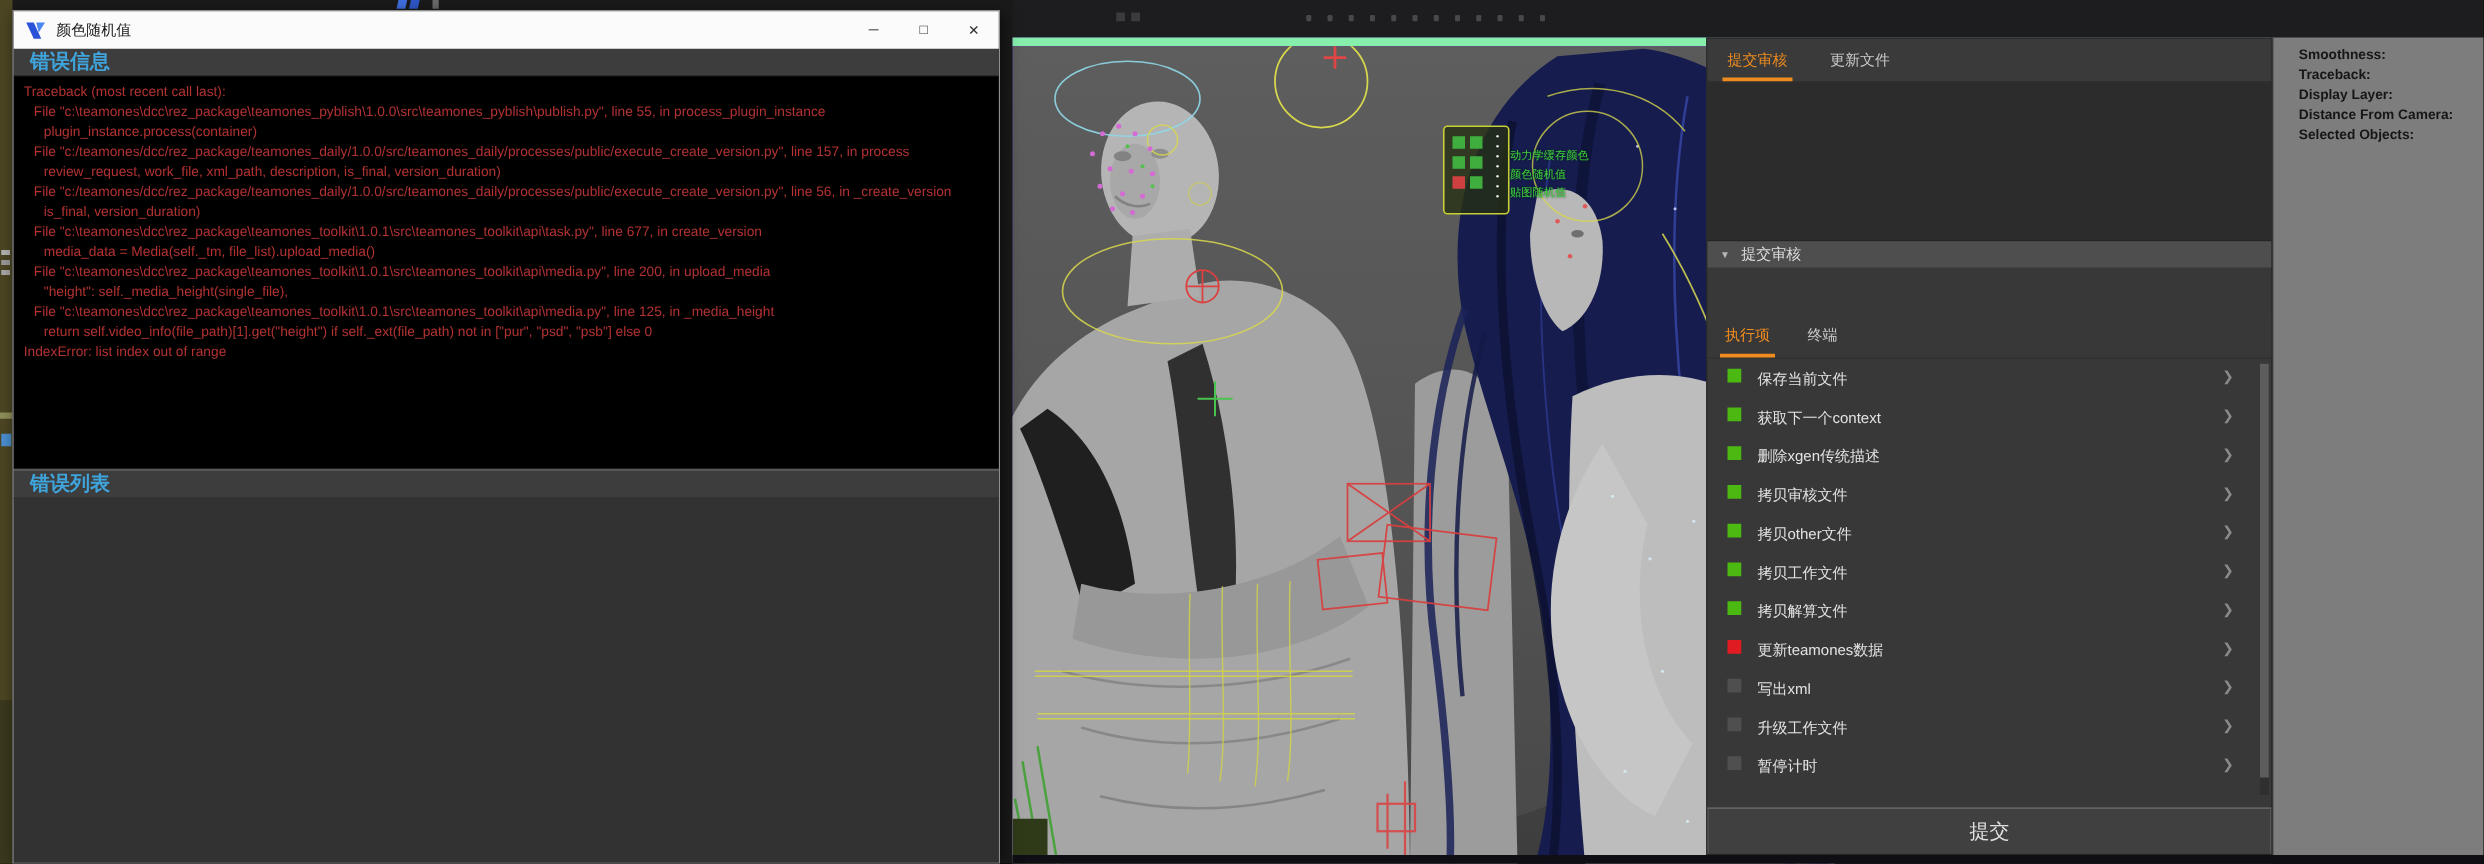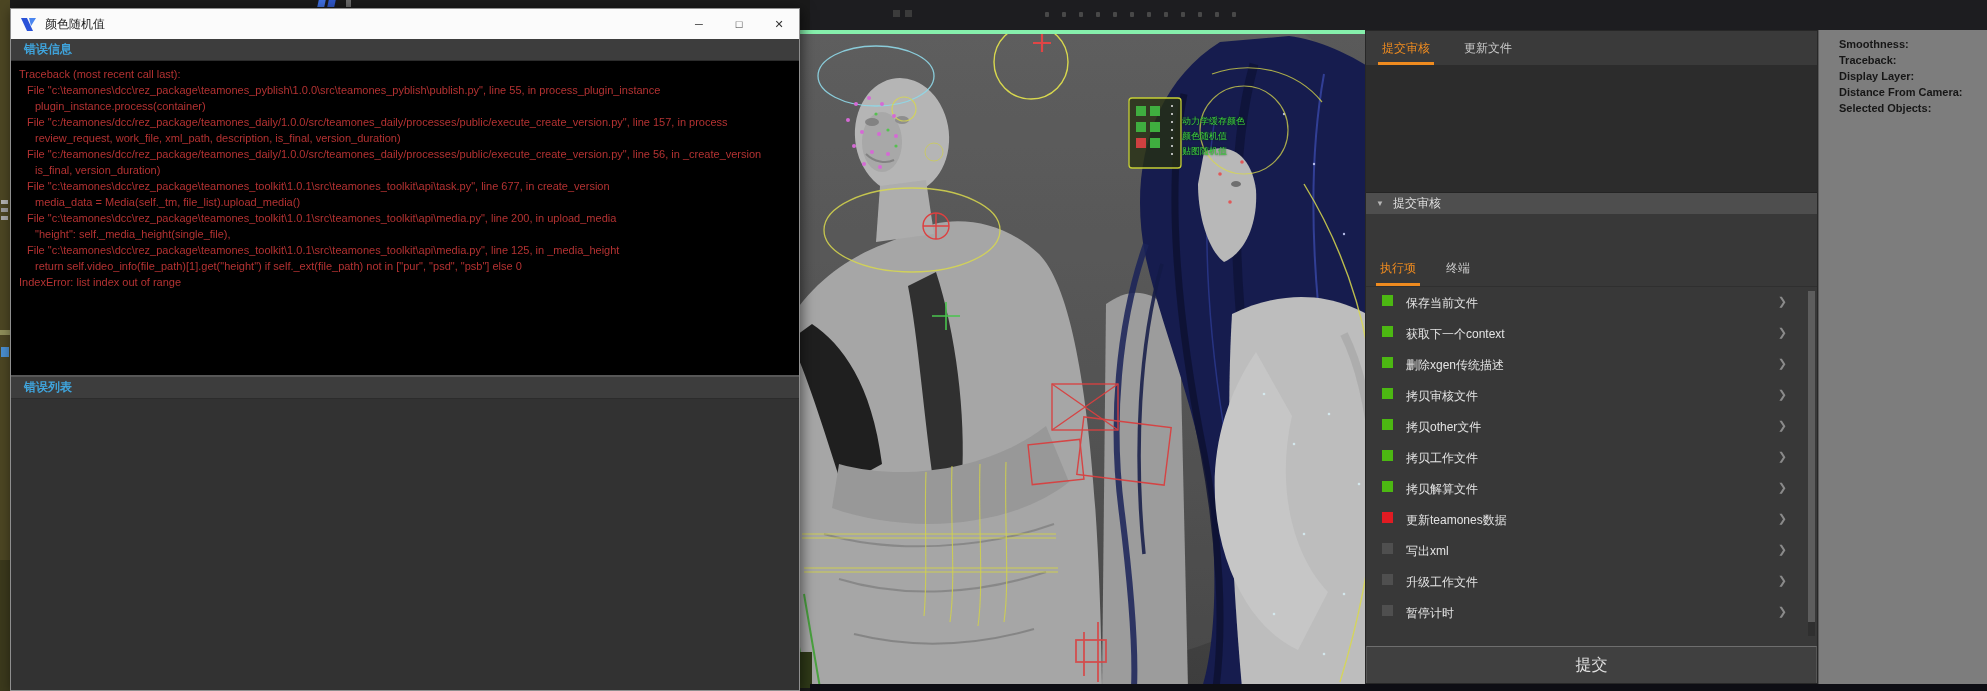--- a/index.html
+++ b/index.html
@@ -23,21 +23,21 @@
   .top-frags .f3{left:28px;width:5px;background:#6a6a6a;}
 
   
   .maya-top{position:absolute;left:810px;top:0;width:1177px;height:30px;background:#1d1d20;}
   .shelf-dots{position:absolute;left:235px;top:12px;display:flex;gap:13px;}
   .shelf-dots i{width:4px;height:5px;background:#484848;border-radius:1px;}
   .mt-frag{position:absolute;left:83px;top:10px;display:flex;gap:5px;}
   .mt-frag i{width:7px;height:7px;background:#3b3b3b;}
 
   
-  .viewport{position:absolute;left:784px;top:30px;width:1008px;height:654px;background:#4c1d95;border-top:4px solid #86efac;}
+  .viewport{position:absolute;left:810px;top:30px;width:1008px;height:654px;background:#4c1d95;border-top:7px solid #86efac;}
   .viewport svg{position:absolute;left:0;top:0;}
   .vp-annotations{position:absolute;left:398px;top:80px;}
   .vp-ann{font-size:9px;line-height:15px;color:#3ed43e;text-shadow:0 0 2px #062806;white-space:nowrap;}
 
   
   .right-column{position:absolute;left:1818px;top:30px;width:169px;height:654px;background:#7d7d7d;
                 border-left:1px solid #5a5a5a;padding:6px 0 0 20px;}
   .attr-label{font-size:11px;font-weight:bold;color:#161616;line-height:16px;white-space:nowrap;}
 
   .bottom-strip{position:absolute;left:810px;top:684px;width:1177px;height:7px;background:#0e0e14;}
@@ -71,21 +71,21 @@
   .error-window{position:absolute;left:10px;top:8px;width:790px;height:683px;background:#323232;
                 border:1px solid #8f8f8f;display:flex;flex-direction:column;box-shadow:2px 2px 12px rgba(0,0,0,.55);}
   .ew-titlebar{height:30px;background:#fbfbfb;display:flex;align-items:center;padding-left:9px;gap:8px;
                position:relative;flex:none;}
   .ew-logo{width:17px;height:17px;flex:none;}
   .ew-title{font-size:12px;color:#1c1c1c;}
   .ew-controls{position:absolute;right:0;top:0;height:100%;display:flex;}
   .ew-btn{width:40px;height:100%;display:flex;align-items:center;justify-content:center;
           font-size:11px;color:#333;cursor:pointer;}
   .ew-header{height:22px;background:#3d3d3d;border-bottom:1px solid #2c2c2c;display:flex;align-items:center;
-             padding-left:13px;font-size:12px;font-weight:bold;color:#3fa4dc;flex:none;}
+             padding-left:13px;font-size:16px;font-weight:bold;color:#3fa4dc;flex:none;}
   .ew-trace{flex:none;height:314px;padding:5px 8px 0 4px;overflow:hidden;background:#000000;}
   .tl{font-size:11px;line-height:16px;color:#b43232;white-space:pre;}
   .tl.i0{padding-left:4px}.tl.i1{padding-left:12px}.tl.i2{padding-left:20px}
   .ew-divider{height:2px;background:#575757;flex:none;}
   .ew-listbody{flex:1;background:#323232;}
 </style>
 </head>
 <body>
 
 <div class="screen">

